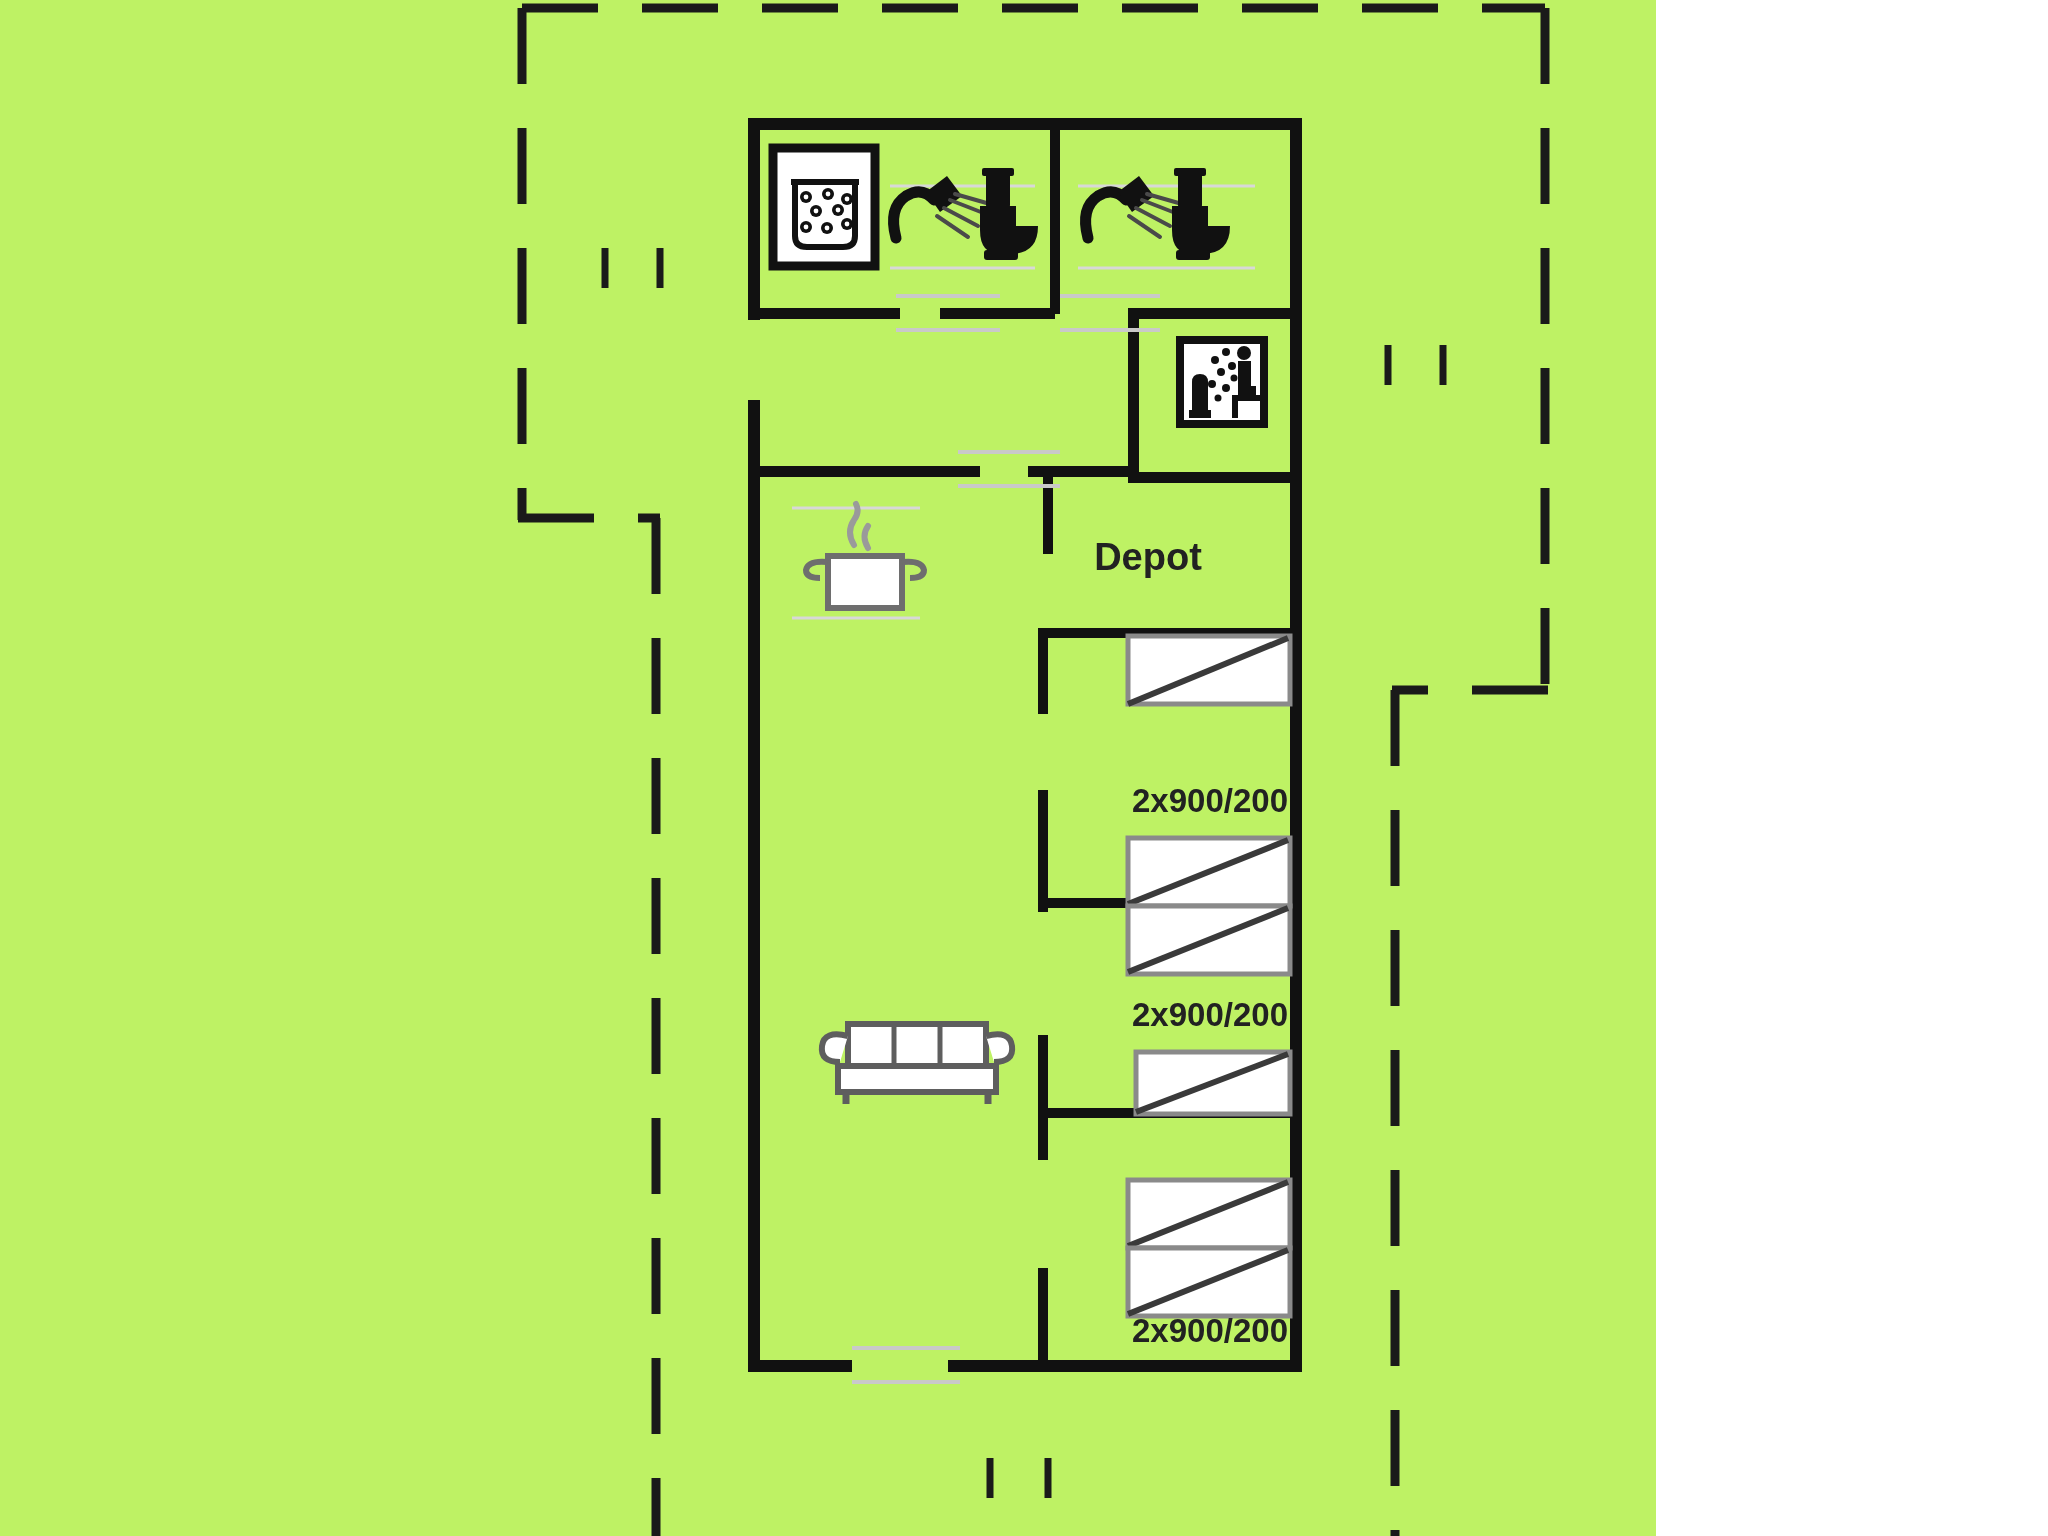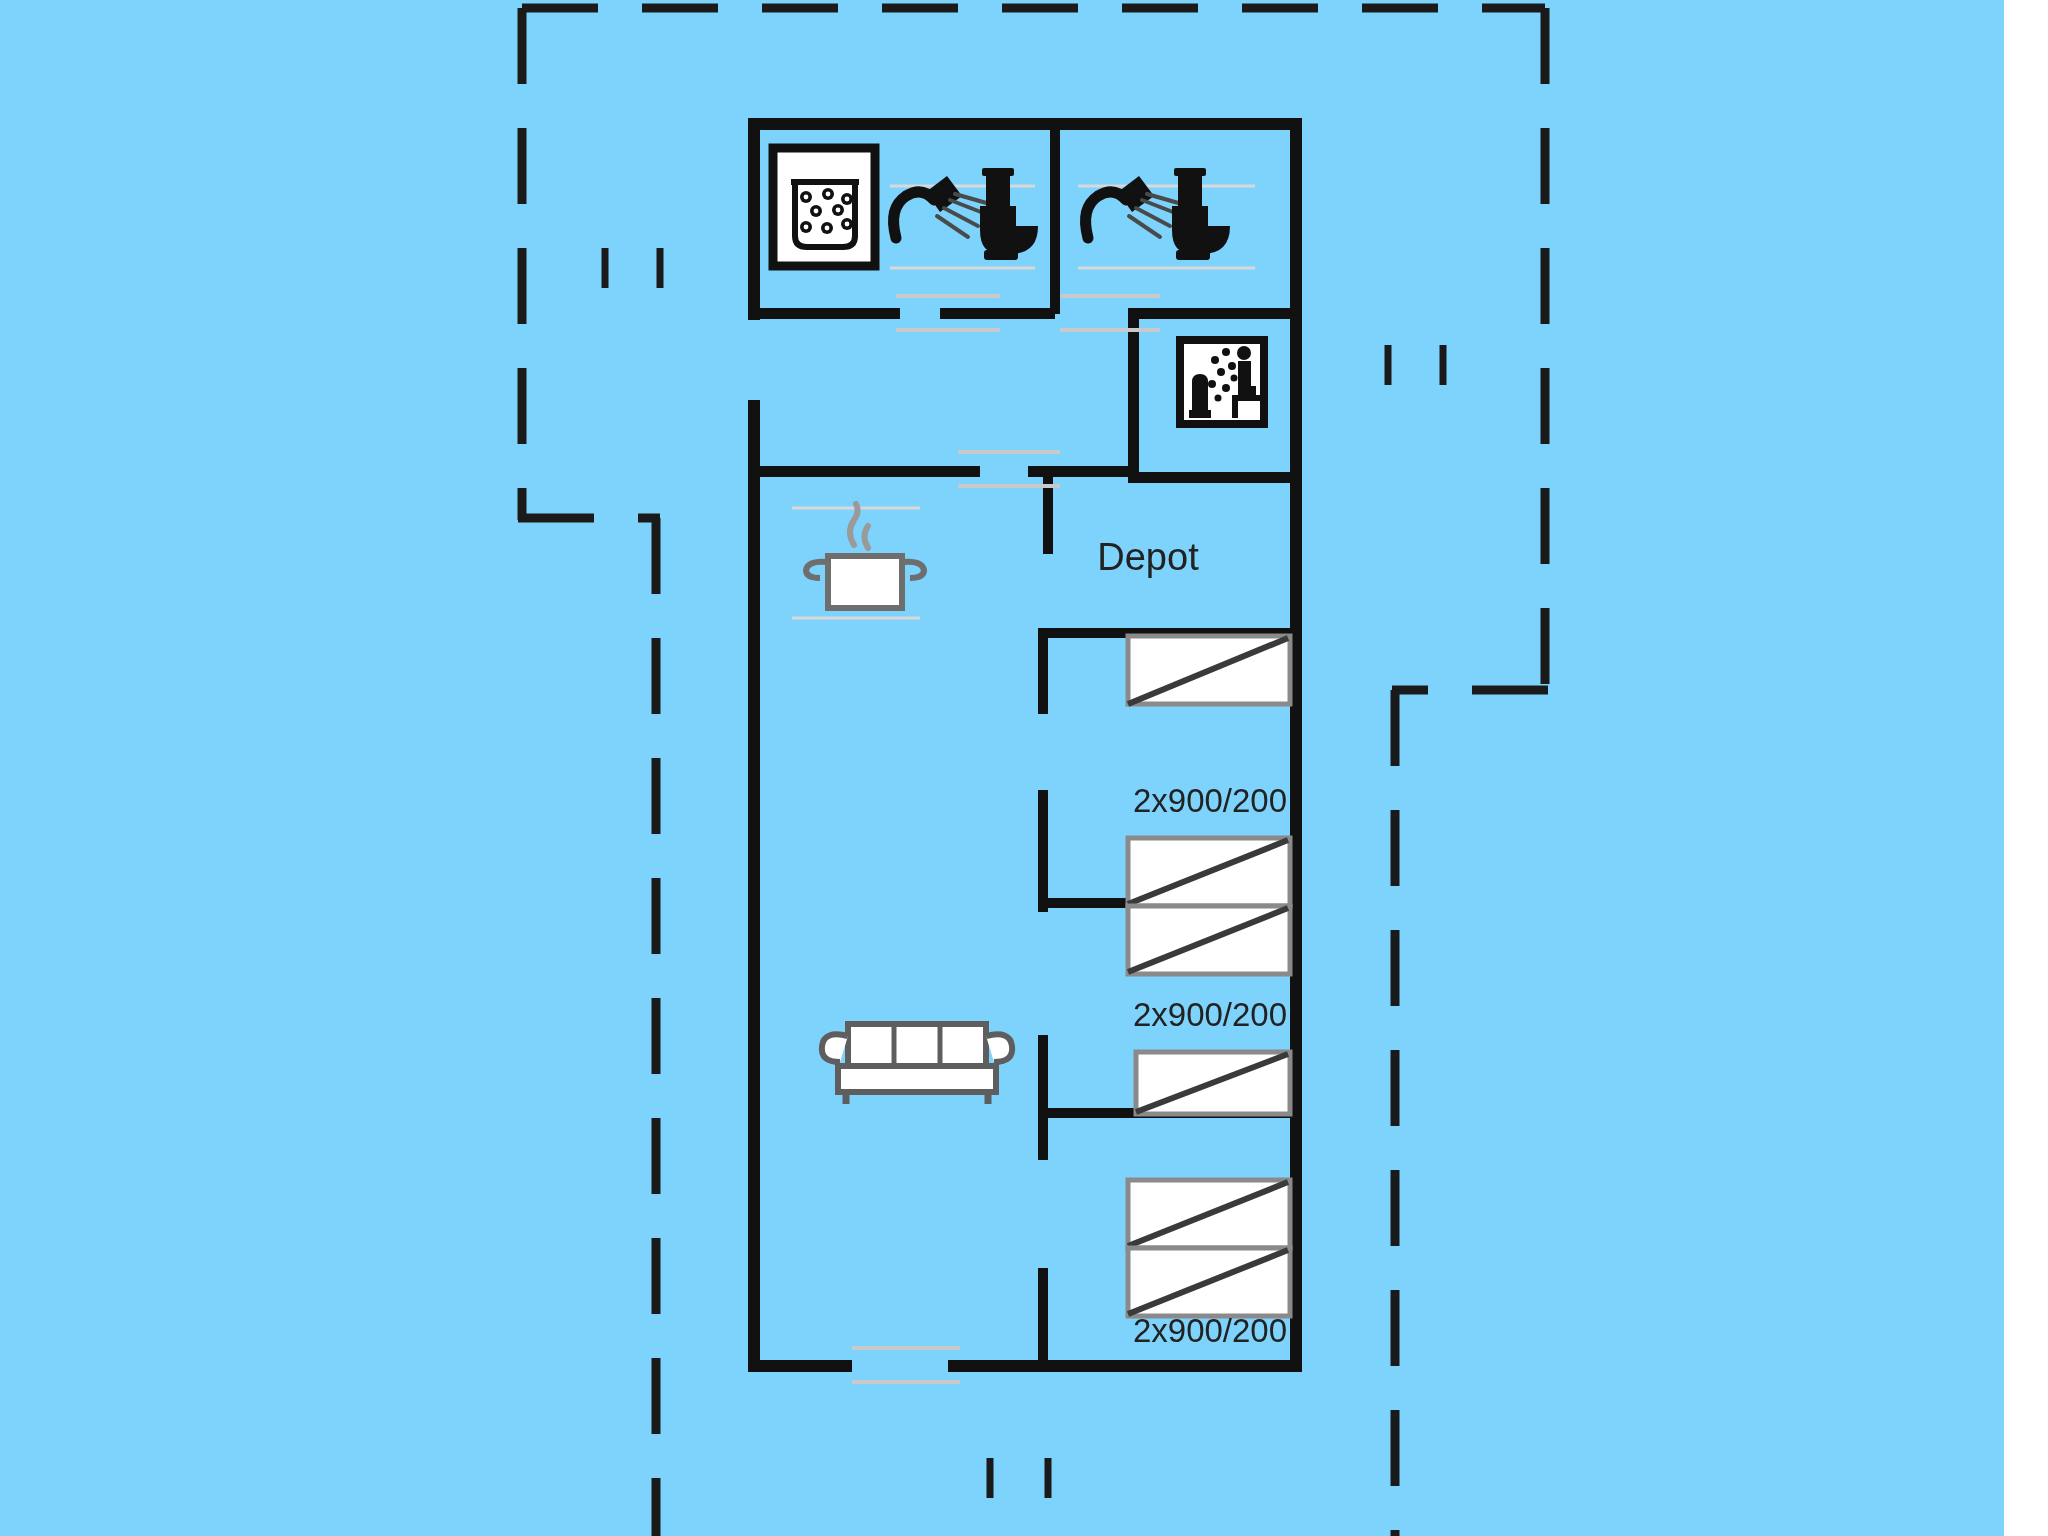--- a/index.html
+++ b/index.html
@@ -10,23 +10,24 @@
   }
   body {
     width: 2048px;
     height: 1536px;
     font-family: "Liberation Sans", sans-serif;
     overflow: hidden;
     position: relative;
   }
   #plan-root {
     position: relative;
-    width: 2004px;
+    width: 1656px;
     height: 1536px;
-    background: #7dd3fc;
+    background: #bef264;
+    font-weight: bold;
   }
   #plan-svg {
     position: absolute;
     left: 0;
     top: 0;
     width: 2048px;
     height: 1536px;
     display: block;
   }
   .label-text {

